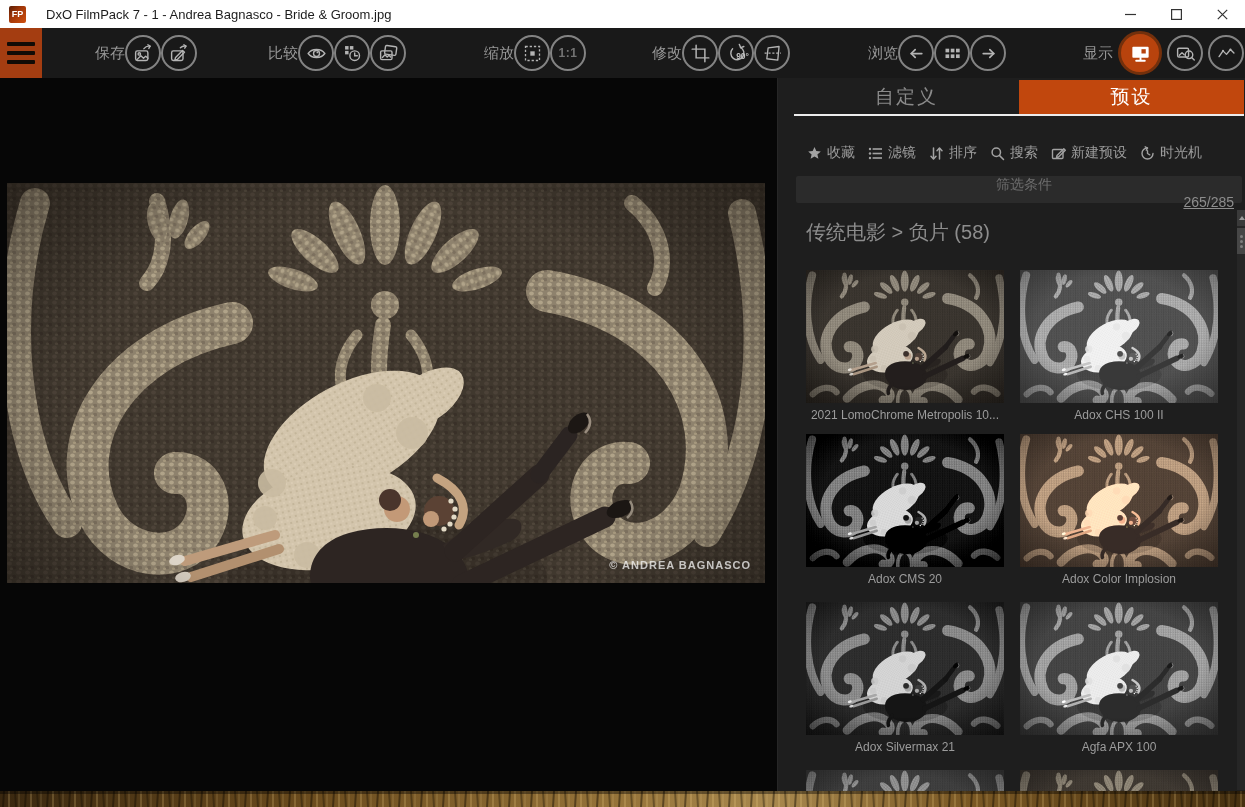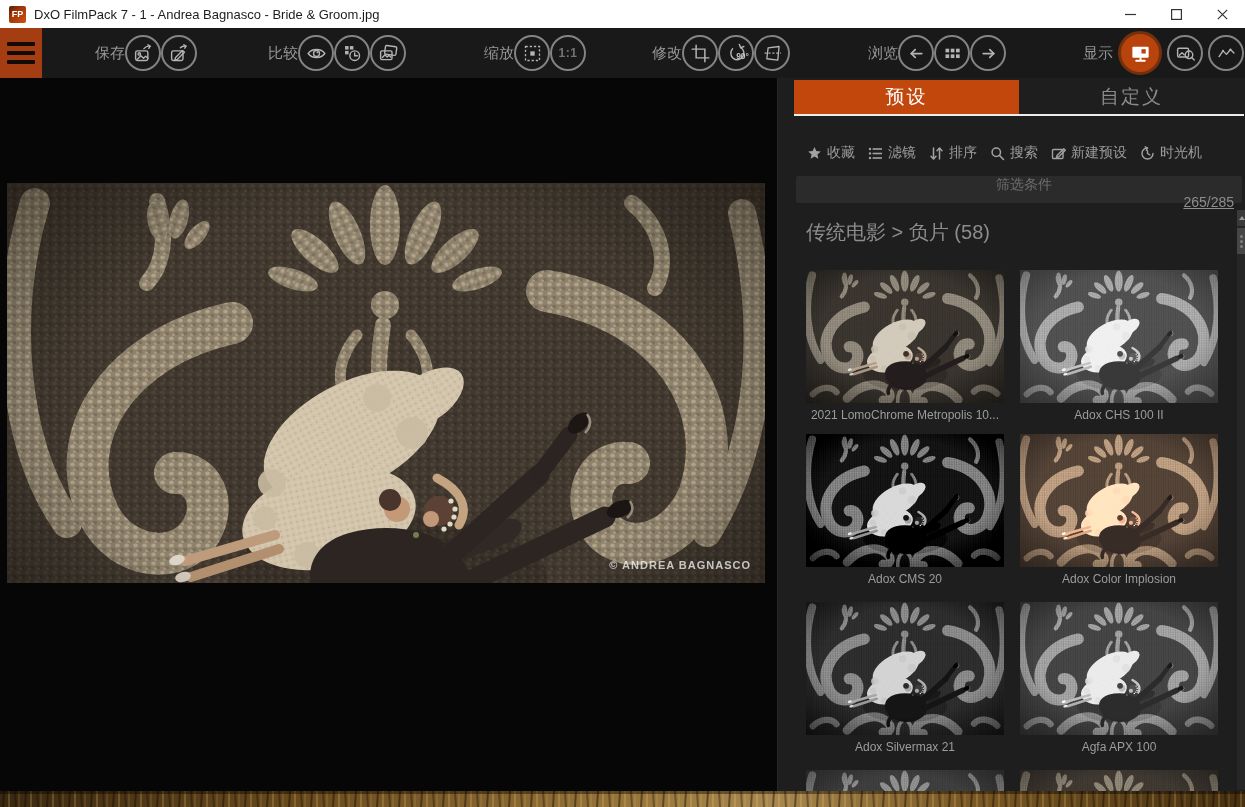--- a/index.html
+++ b/index.html
@@ -6,21 +6,21 @@
   html,body { width:1245px; height:807px; }
   body { position:relative; overflow:hidden; background:#000;
          font-family:"Liberation Sans","DejaVu Sans",sans-serif; }
 
   
   .titlebar { position:absolute; left:0; top:0; width:1245px; height:28px; background:#ffffff;
               display:flex; align-items:center;justify-content:flex-end; }
   .fp-icon { width:17px; height:17px; margin-left:9px; border-radius:2px;
              background:linear-gradient(135deg,#571d06 0%,#a03608 40%,#d0500f 100%);
              color:#fff; font-size:9px; font-weight:bold; display:flex; align-items:center; justify-content:center; }
-  .title-text { margin-left:8px; font-size:13px; color:#1d1d1d; }
+  .title-text { margin-left:20px; font-size:13px; color:#1d1d1d; }
   .win-controls { margin-left:auto; display:flex; height:100%; }
   .wbtn { width:46px; height:100%; display:flex; align-items:center; justify-content:center; cursor:pointer; }
 
   
   .toolbar { position:absolute; left:0; top:28px; width:1245px; height:50px; background:#191919; }
   .hamburger { position:absolute; left:0; top:0; width:42px; height:50px; background:#a43d11;
                display:flex; flex-direction:column; justify-content:center; gap:5px; padding:0 7px; cursor:pointer; }
   .hamburger .bar { height:4px; background:#120b06; border-radius:1px; }
   .tgroup { position:absolute; top:0; height:50px; display:flex; align-items:center; }
   .tlabel { font-size:15px; color:#979797; white-space:nowrap; }
@@ -390,22 +390,22 @@
 </div>
 
 <svg class="bottom-strip" width="1245" height="16" viewBox="0 0 1245 16" preserveAspectRatio="none">
   <rect width="1245" height="16" fill="url(#wheat)"></rect>
   <rect width="1245" height="16" fill="url(#stalks)"></rect>
   <rect width="1245" height="3" fill="rgba(0,0,0,.4)"></rect>
 </svg>
 
 <div class="panel">
   <div class="tabs">
+    <div class="tab">自定义</div>
     <div class="tab active">预设</div>
-    <div class="tab">自定义</div>
   </div>
   <div class="tab-underline"></div>
 
   <div class="actions">
     <div class="action">
       <svg width="15" height="15" viewBox="0 0 15 15">
           <path d="M7.5 1 L9.3 5.1 L13.8 5.5 L10.4 8.4 L11.4 12.8 L7.5 10.4 L3.6 12.8 L4.6 8.4 L1.2 5.5 L5.7 5.1 Z" fill="#a2a2a2"></path>
         </svg>
       <span>收藏</span>
     </div>

